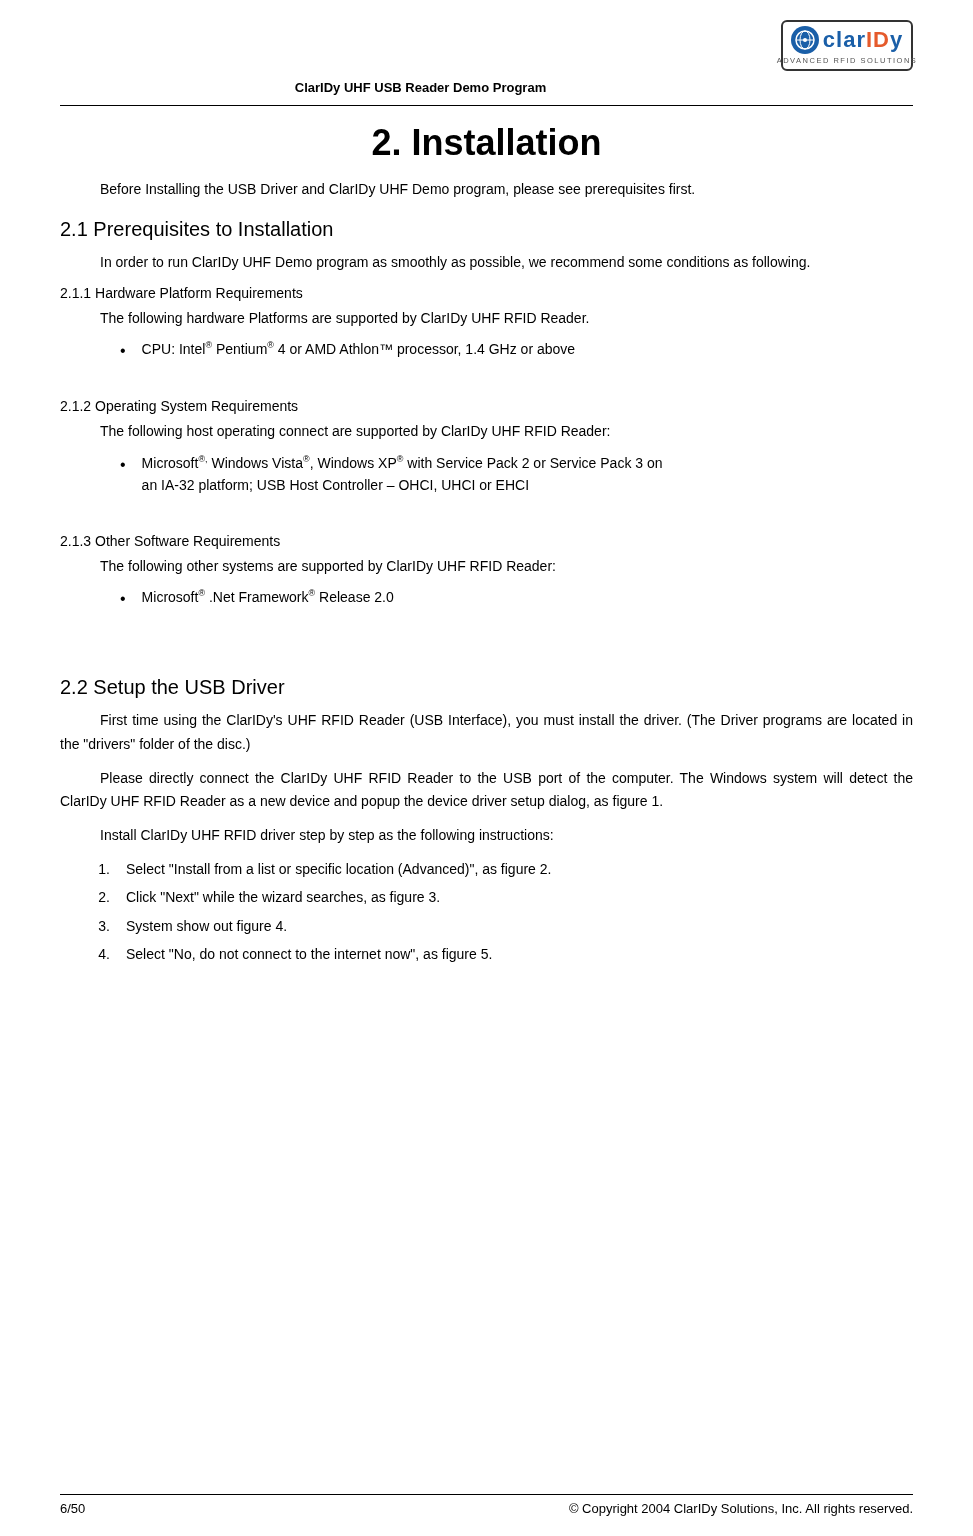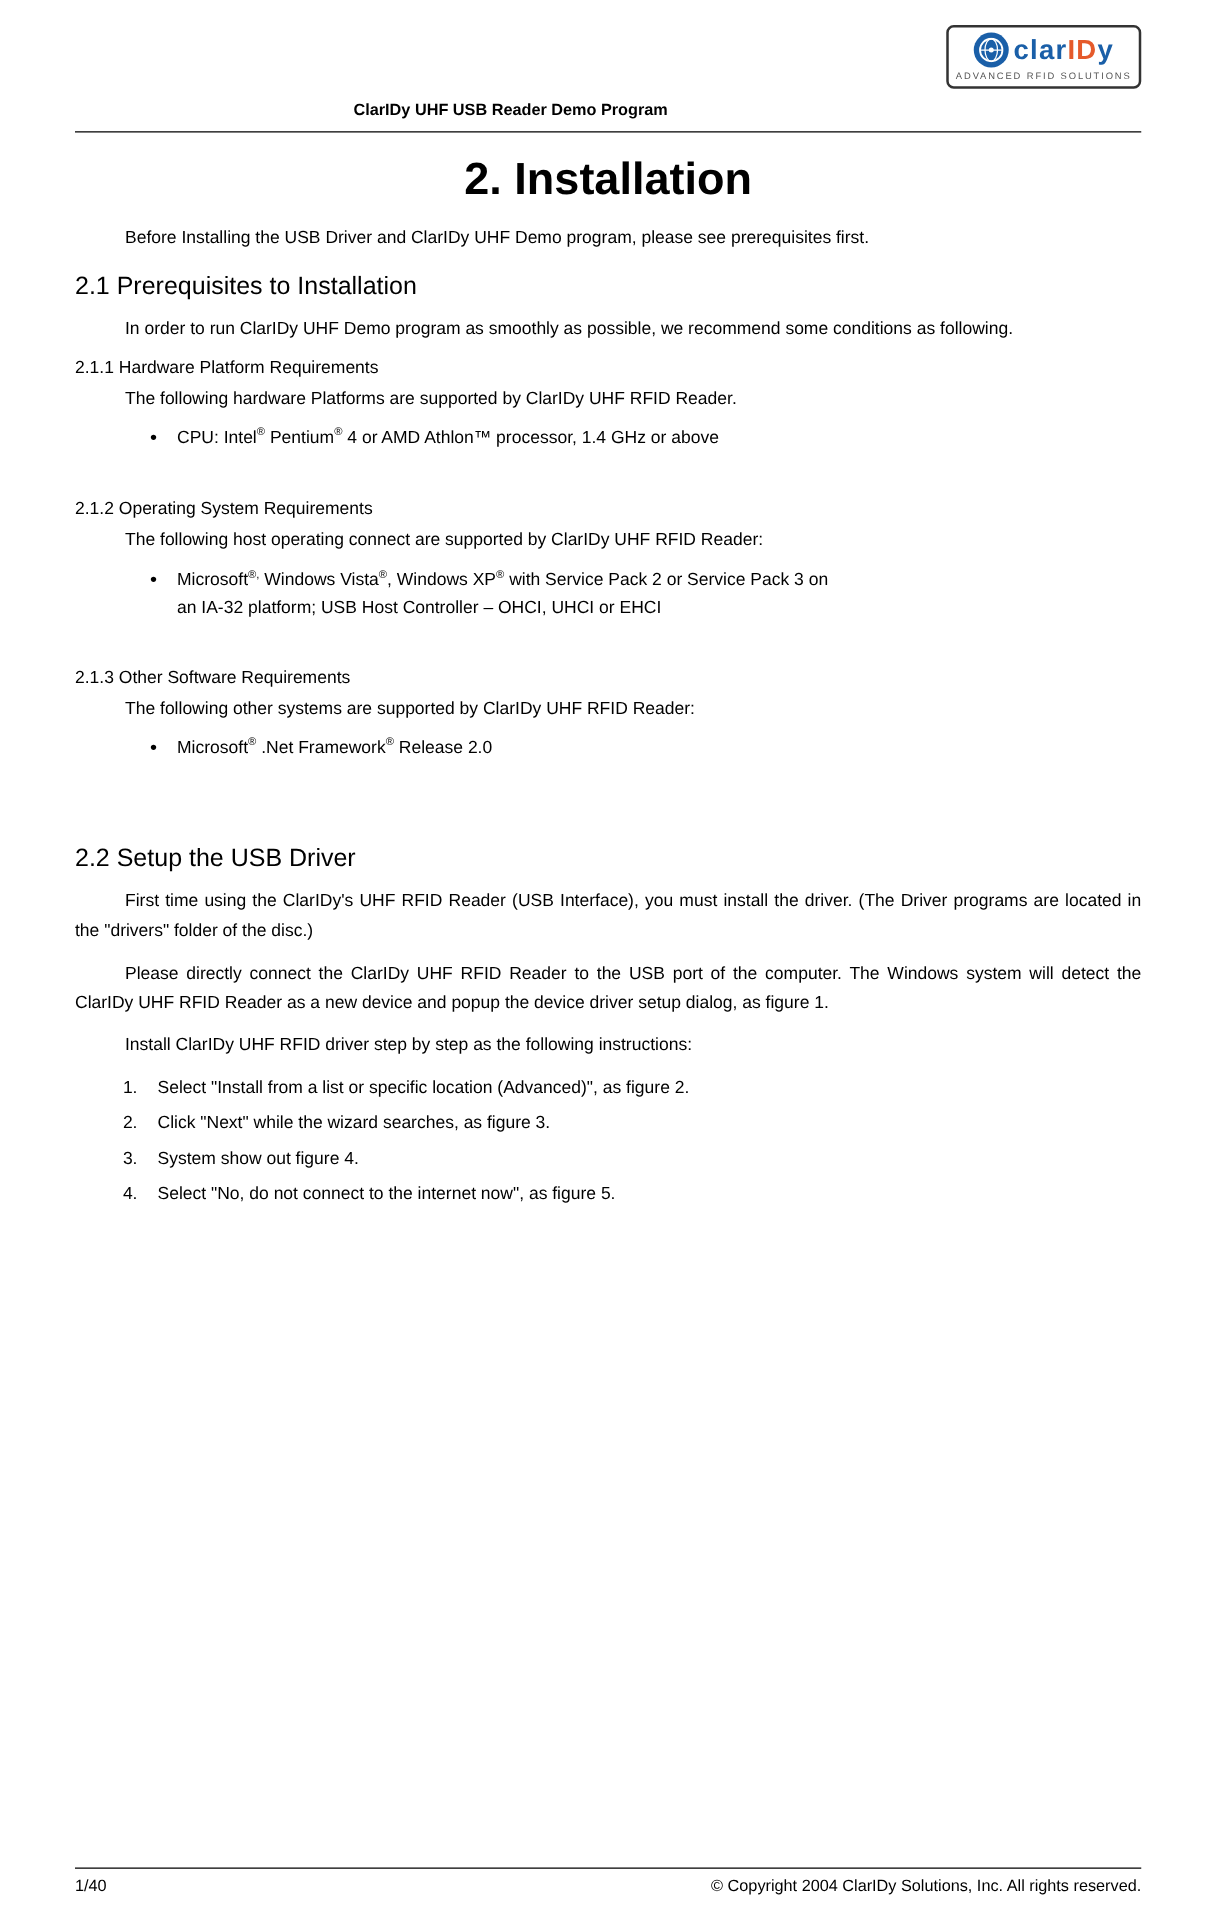--- a/index.html
+++ b/index.html
@@ -26,21 +26,21 @@
       border-bottom: none;
     }
     .header-title {
       font-size: 13px;
       font-weight: bold;
       text-align: center;
       flex: 1;
       padding-top: 30px;
     }
     .logo-area {
-      width: 156px;
+      width: 132px;
       display: flex;
       justify-content: flex-end;
       align-items: flex-start;
     }
     .logo-box {
       border: 2px solid #333;
       border-radius: 6px;
       padding: 4px 8px;
       display: flex;
       flex-direction: column;
@@ -286,17 +286,17 @@
       <span class="num">3.</span>
       <span>System show out figure 4.</span>
     </li>
     <li>
       <span class="num">4.</span>
       <span>Select "No, do not connect to the internet now", as figure 5.</span>
     </li>
   </ol>
 
   <div class="footer">
-    <span>1/40</span>
+    <span>6/50</span>
     <span>© Copyright 2004 ClarIDy Solutions, Inc. All rights reserved.</span>
   </div>
 
 </div>
 
 </body></html>

